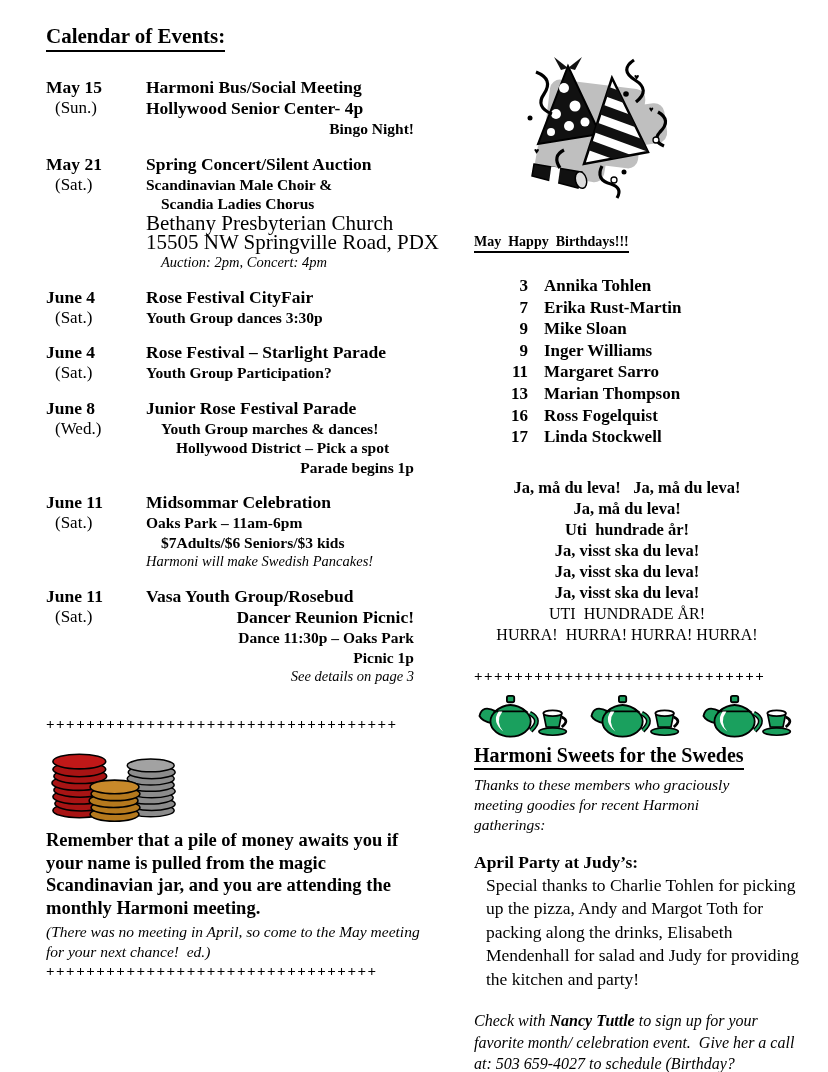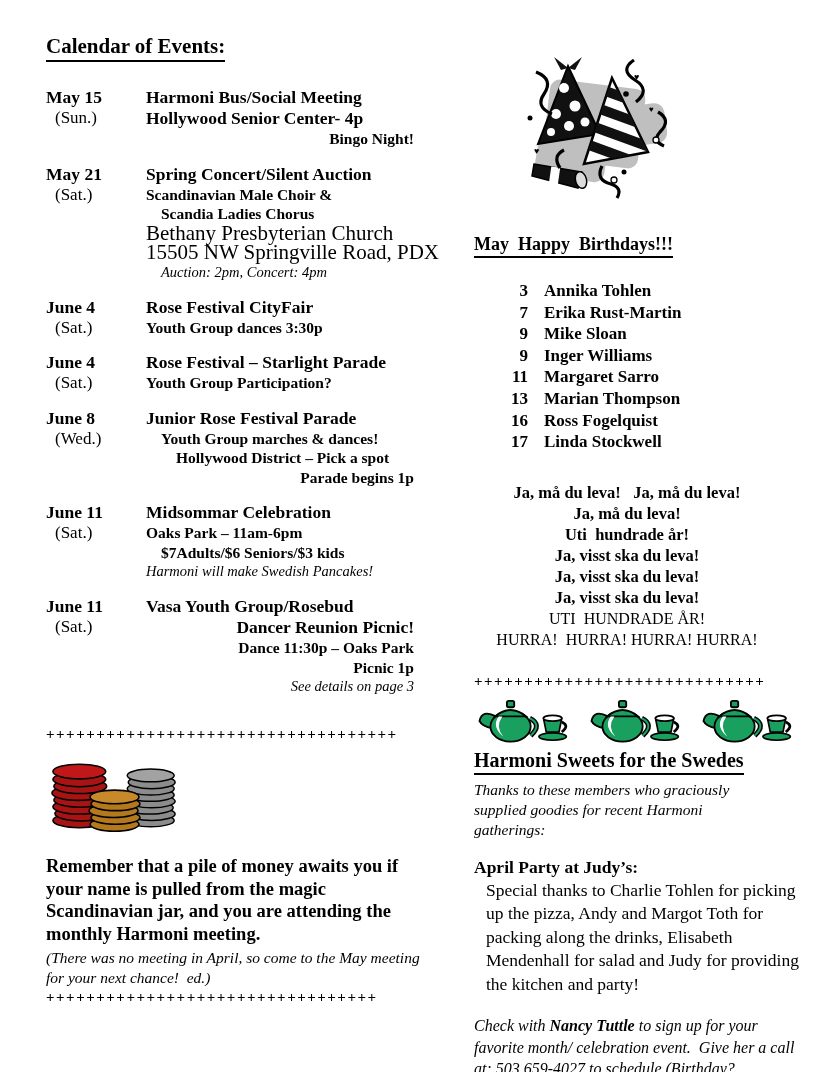--- a/index.html
+++ b/index.html
@@ -1,48 +1,48 @@
 <!DOCTYPE html>
 <html><head>
 <meta charset="utf-8">
 <style>
   html,body{margin:0;padding:0;background:#fff;}
   body{width:828px;height:1072px;position:relative;overflow:hidden;
        font-family:"Liberation Serif", serif;color:#000;}
   .page{position:absolute;inset:0;background:#fff;}
 
   
-  .left-col{position:absolute;left:46px;top:34px;width:386px;}
+  .left-col{position:absolute;left:46px;top:24px;width:386px;}
   .h-underline{font-weight:bold;display:inline-block;border-bottom:2px solid #000;
                padding-bottom:1px;margin:0;}
   h1.h-underline{font-size:21px;margin-bottom:25px;}
   .event{display:flex;margin-bottom:15px;}
   .e-date{width:100px;flex:none;}
   .d1{font-size:17.5px;font-weight:bold;line-height:21px;}
   .d2{font-size:17px;font-weight:normal;line-height:19px;padding-left:9px;}
   .e-body{flex:1;}
   .ln{white-space:nowrap;}
   .ln.t{font-size:17.5px;font-weight:bold;line-height:21px;}
   .ln.b{font-size:15.5px;font-weight:bold;line-height:19.5px;}
   .ln.r{font-size:21px;line-height:19.5px;}
   .ln.it{font-size:14.5px;font-style:italic;line-height:19px;}
   .ln.i1{padding-left:15px;}
   .ln.i2{padding-left:30px;}
   .ln.c{text-align:right;padding-right:18px;white-space:nowrap;}
   .plus{font-size:15px;font-weight:bold;letter-spacing:1.5px;white-space:nowrap;}
   .plus-top{margin-top:30px;}
   .coins{margin:12px 0 2px 4px;line-height:0;}
-  .money{font-size:18.5px;font-weight:bold;line-height:22.5px;margin:20px 0 0 0;width:386px;}
+  .money{font-size:18.5px;font-weight:bold;line-height:22.5px;margin:4px 0 0 0;width:386px;}
   .money-note{font-size:15.5px;font-style:italic;line-height:20px;margin:3px 12px 0 0;width:380px;}
   .plus-bottom{margin-top:1px;}
 
   
   .right-col{position:absolute;left:474px;top:50px;width:322px;}
   .party-art{margin:4px 0 0 32px;line-height:0;}
-  h2.h-underline{font-size:18px;margin-top:32px;margin-bottom:0;}
+  h2.h-underline{font-size:14px;margin-top:32px;margin-bottom:0;}
   .bday-list{margin-top:22px;margin-left:26px;}
   .b-row{display:flex;font-weight:bold;font-size:17px;line-height:21.6px;}
   .b-num{width:28px;text-align:right;flex:none;}
   .b-name{padding-left:16px;}
   .song{margin-top:29px;width:306px;text-align:center;}
   .s-ln{font-size:16.5px;font-weight:bold;line-height:21px;white-space:nowrap;}
   .s-ln.reg{font-weight:normal;font-size:16px;}
   .plus-r{margin-top:23px;font-size:15px;}
   .teapots{margin-top:6px;display:flex;gap:16px;align-items:flex-end;line-height:0;}
   h2.sweets{font-size:20px;margin-top:3px;}
@@ -339,18 +339,18 @@
       <path d="M31,21 q-8,11 1,22 q-13,-11 -5,-22 z" fill="#fff"></path>
       <path d="M96,27 q9,4 0,11" fill="none" stroke="#000" stroke-width="3"></path>
       <path d="M76,23 L79,38 L93,38 L96,23 Z" fill="#1aa05e" stroke="#000" stroke-width="1.8"></path>
       <ellipse cx="86" cy="23" rx="10" ry="3.2" fill="#fff" stroke="#000" stroke-width="1.8"></ellipse>
       <ellipse cx="86" cy="43" rx="15" ry="4" fill="#1aa05e" stroke="#000" stroke-width="1.8"></ellipse>
     </g>
   </svg>
 </div>
 
     <h2 class="h-underline sweets">Harmoni Sweets for the Swedes</h2>
-    <p class="intro">Thanks to these members who graciously supplied goodies for recent Harmoni gatherings:</p>
+    <p class="intro">Thanks to these members who graciously meeting goodies for recent Harmoni gatherings:</p>
     <p class="party-h">April Party at Judy’s:</p>
     <p class="party-t">Special thanks to Charlie Tohlen for picking up the pizza, Andy and Margot Toth for packing along the drinks, Elisabeth Mendenhall for salad and Judy for providing the kitchen and party!</p>
     <p class="note"><span>Check with </span><b><i>Nancy Tuttle</i></b><span> to sign up for your favorite month/ celebration event.&nbsp; Give her a call at: 503 659-4027 to schedule (Birthday? Anniversary?)</span></p>
   </section>
 </div>
 
 </body></html>

